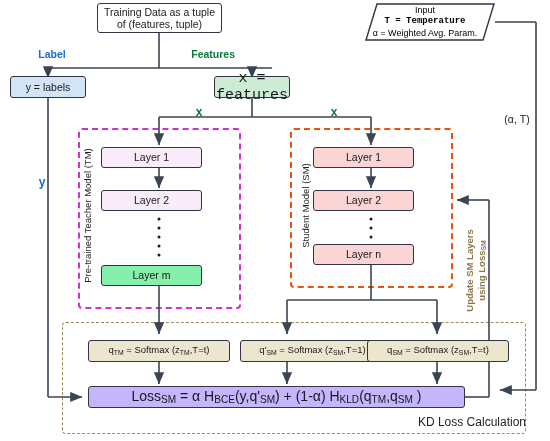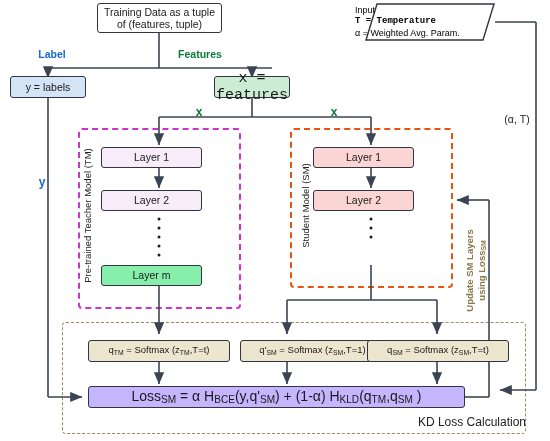--- a/index.html
+++ b/index.html
@@ -82,29 +82,29 @@
   <div class="node bx" style="left:97px;top:3px;width:125px;height:30px;font-size:10.5px;flex-direction:column;">
     <span>Training Data as a tuple</span>
     <span>of (features, tuple)</span>
   </div>
 
   <div style="position:absolute;left:355px;top:2px;width:140px;height:40px;">
     <svg viewBox="0 0 140 40" style="position:absolute;left:0;top:0;width:140px;height:40px;">
       <path d="M11,38 L22,2 L139,2 L128,38 z" fill="#fff" stroke="#333344" stroke-width="1.4"></path>
     </svg>
     <div style="position:absolute;left:0;top:1px;width:140px;height:38px;display:flex;flex-direction:column;
-                align-items:flex-start;justify-content:center;font-size:9px;line-height:1.25;">
+                align-items:center;justify-content:center;font-size:9px;line-height:1.25;">
       <span>Input</span>
       <span style="font-weight:bold;font-family:Liberation Mono, monospace;">T = Temperature</span>
       <span>α = Weighted Avg. Param.</span>
     </div>
   </div>
 
   <div class="lbl" style="left:22px;top:48px;width:60px;text-align:center;font-size:10.5px;color:#1569d6;">Label</div>
-  <div class="lbl" style="left:165px;top:48px;width:70px;text-align:center;font-size:10.5px;color:#0b7a38;">Features</div>
+  <div class="lbl" style="left:165px;top:48px;width:70px;text-align:right;font-size:10.5px;color:#0b7a38;">Features</div>
 
   <div class="node bx" style="left:10px;top:76px;width:76px;height:22px;font-size:10.5px;background:#d4e4f7;">
     <span>y = labels</span>
   </div>
   <div class="node bx" style="left:214px;top:76px;width:76px;height:22px;font-size:15px;background:#ccecd3;font-family:Liberation Mono, monospace;">
     <span>x = features</span>
   </div>
 
   <div class="lbl" style="left:190px;top:105px;width:18px;text-align:center;font-size:12px;color:#0b7a38;">x</div>
   <div class="lbl" style="left:325px;top:105px;width:18px;text-align:center;font-size:12px;color:#0b7a38;">x</div>
@@ -125,20 +125,23 @@
   <div class="node bx" style="left:101px;top:265px;width:101px;height:21px;font-size:10.5px;background:#86efac;">
     <span>Layer m</span>
   </div>
 
   <div class="node bx" style="left:313px;top:147px;width:101px;height:21px;font-size:10.5px;background:#fbd4d4;">
     <span>Layer 1</span>
   </div>
   <div class="node bx" style="left:313px;top:190px;width:101px;height:21px;font-size:10.5px;background:#fbd4d4;">
     <span>Layer 2</span>
   </div>
+  <div class="node bx" style="left:313px;top:244px;width:101px;height:21px;font-size:10.5px;background:#fbd4d4;">
+    <span>Layer n</span>
+  </div>
 
   <div style="position:absolute;left:406px;top:258px;width:140px;text-align:center;font-size:9.5px;
               color:#8a7a4a;font-weight:bold;line-height:1.25;transform:rotate(-90deg);transform-origin:center center;">
     <div>Update SM Layers</div>
     <div>
       <span>using Loss</span><span class="sub">SM</span>
     </div>
   </div>
 
   <div class="node bx" style="left:88px;top:340px;width:142px;height:22px;font-size:9.5px;background:#ece6cf;">

